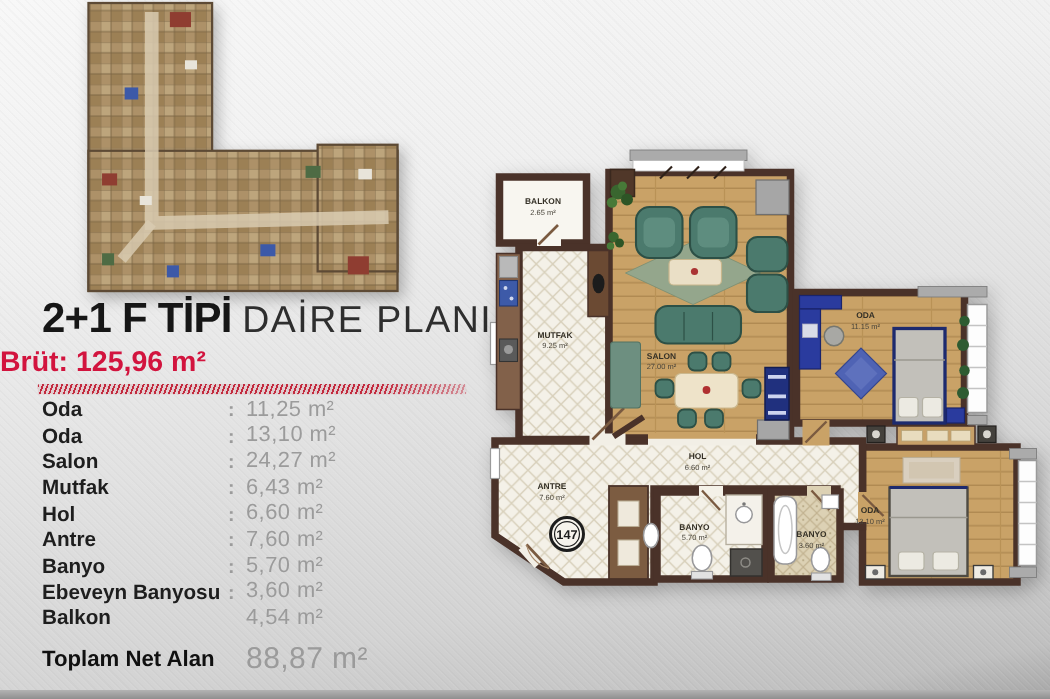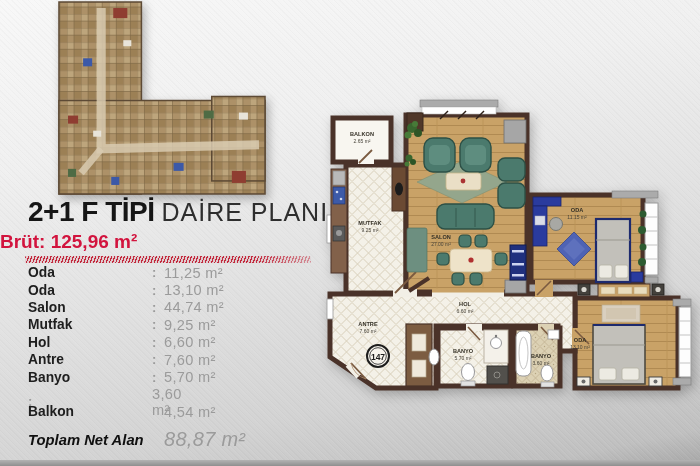--- a/index.html
+++ b/index.html
@@ -24,21 +24,21 @@
   .divider{position:absolute;left:25px;top:256px;width:286px;height:7px;border-radius:1px;
     background:repeating-linear-gradient(110deg,#c22a3e 0 1.2px,rgba(194,42,62,.12) 1.2px 3px);
     -webkit-mask-image:linear-gradient(90deg,#000 80%,rgba(0,0,0,.45));
             mask-image:linear-gradient(90deg,#000 80%,rgba(0,0,0,.45));}
   .rows{position:absolute;left:28px;top:264px;width:290px;}
   .arow{display:grid;grid-template-columns:124px 12px 1fr;height:17.4px;align-items:center;}
   .alabel{font-size:13.8px;font-weight:700;color:#1e1e1e;}
   .acolon{font-size:13px;font-weight:700;color:#9b9b9b;}
   .avalue{font-size:14.6px;font-weight:400;color:#9b9b9b;letter-spacing:.3px;}
   .total{position:absolute;left:28px;top:428px;width:290px;display:grid;
-    grid-template-columns:136px 1fr;align-items:center;font-style:italic;}
+    grid-template-columns:136px 1fr;align-items:center;}
   .tlabel{font-size:14.8px;font-weight:700;color:#101010;}
   .tvalue{font-size:20px;color:#9b9b9b;letter-spacing:.3px;}
   svg text{font-family:"Liberation Sans",sans-serif;}
   .rname{font-size:5.6px;font-weight:700;fill:#353127;text-anchor:middle;}
   .rarea{font-size:5px;fill:#48443a;text-anchor:middle;}
   .unitnum{font-size:8.5px;font-weight:700;fill:#1d1d1d;text-anchor:middle;}
 </style>
 </head>
 <body>
 
@@ -88,43 +88,44 @@
         <span class="avalue">11,25 m²</span>
       </div>
     <div class="arow">
         <span class="alabel">Oda</span>
         <span class="acolon">:</span>
         <span class="avalue">13,10 m²</span>
       </div>
     <div class="arow">
         <span class="alabel">Salon</span>
         <span class="acolon">:</span>
-        <span class="avalue">44,74 m²</span>
+        <span class="avalue">24,27 m²</span>
       </div>
     <div class="arow">
         <span class="alabel">Mutfak</span>
         <span class="acolon">:</span>
-        <span class="avalue">9,25 m²</span>
+        <span class="avalue">6,43 m²</span>
       </div>
     <div class="arow">
         <span class="alabel">Hol</span>
         <span class="acolon">:</span>
         <span class="avalue">6,60 m²</span>
       </div>
     <div class="arow">
         <span class="alabel">Antre</span>
         <span class="acolon">:</span>
         <span class="avalue">7,60 m²</span>
       </div>
     <div class="arow">
         <span class="alabel">Banyo</span>
         <span class="acolon">:</span>
         <span class="avalue">5,70 m²</span>
       </div>
     <div class="arow">
+        <span class="alabel">Ebeveyn Banyosu</span>
         <span class="acolon">:</span>
         <span class="avalue">3,60 m²</span>
       </div>
     <div class="arow">
         <span class="alabel">Balkon</span>
         <span class="acolon"></span>
         <span class="avalue">4,54 m²</span>
       </div>
   </div>
 

